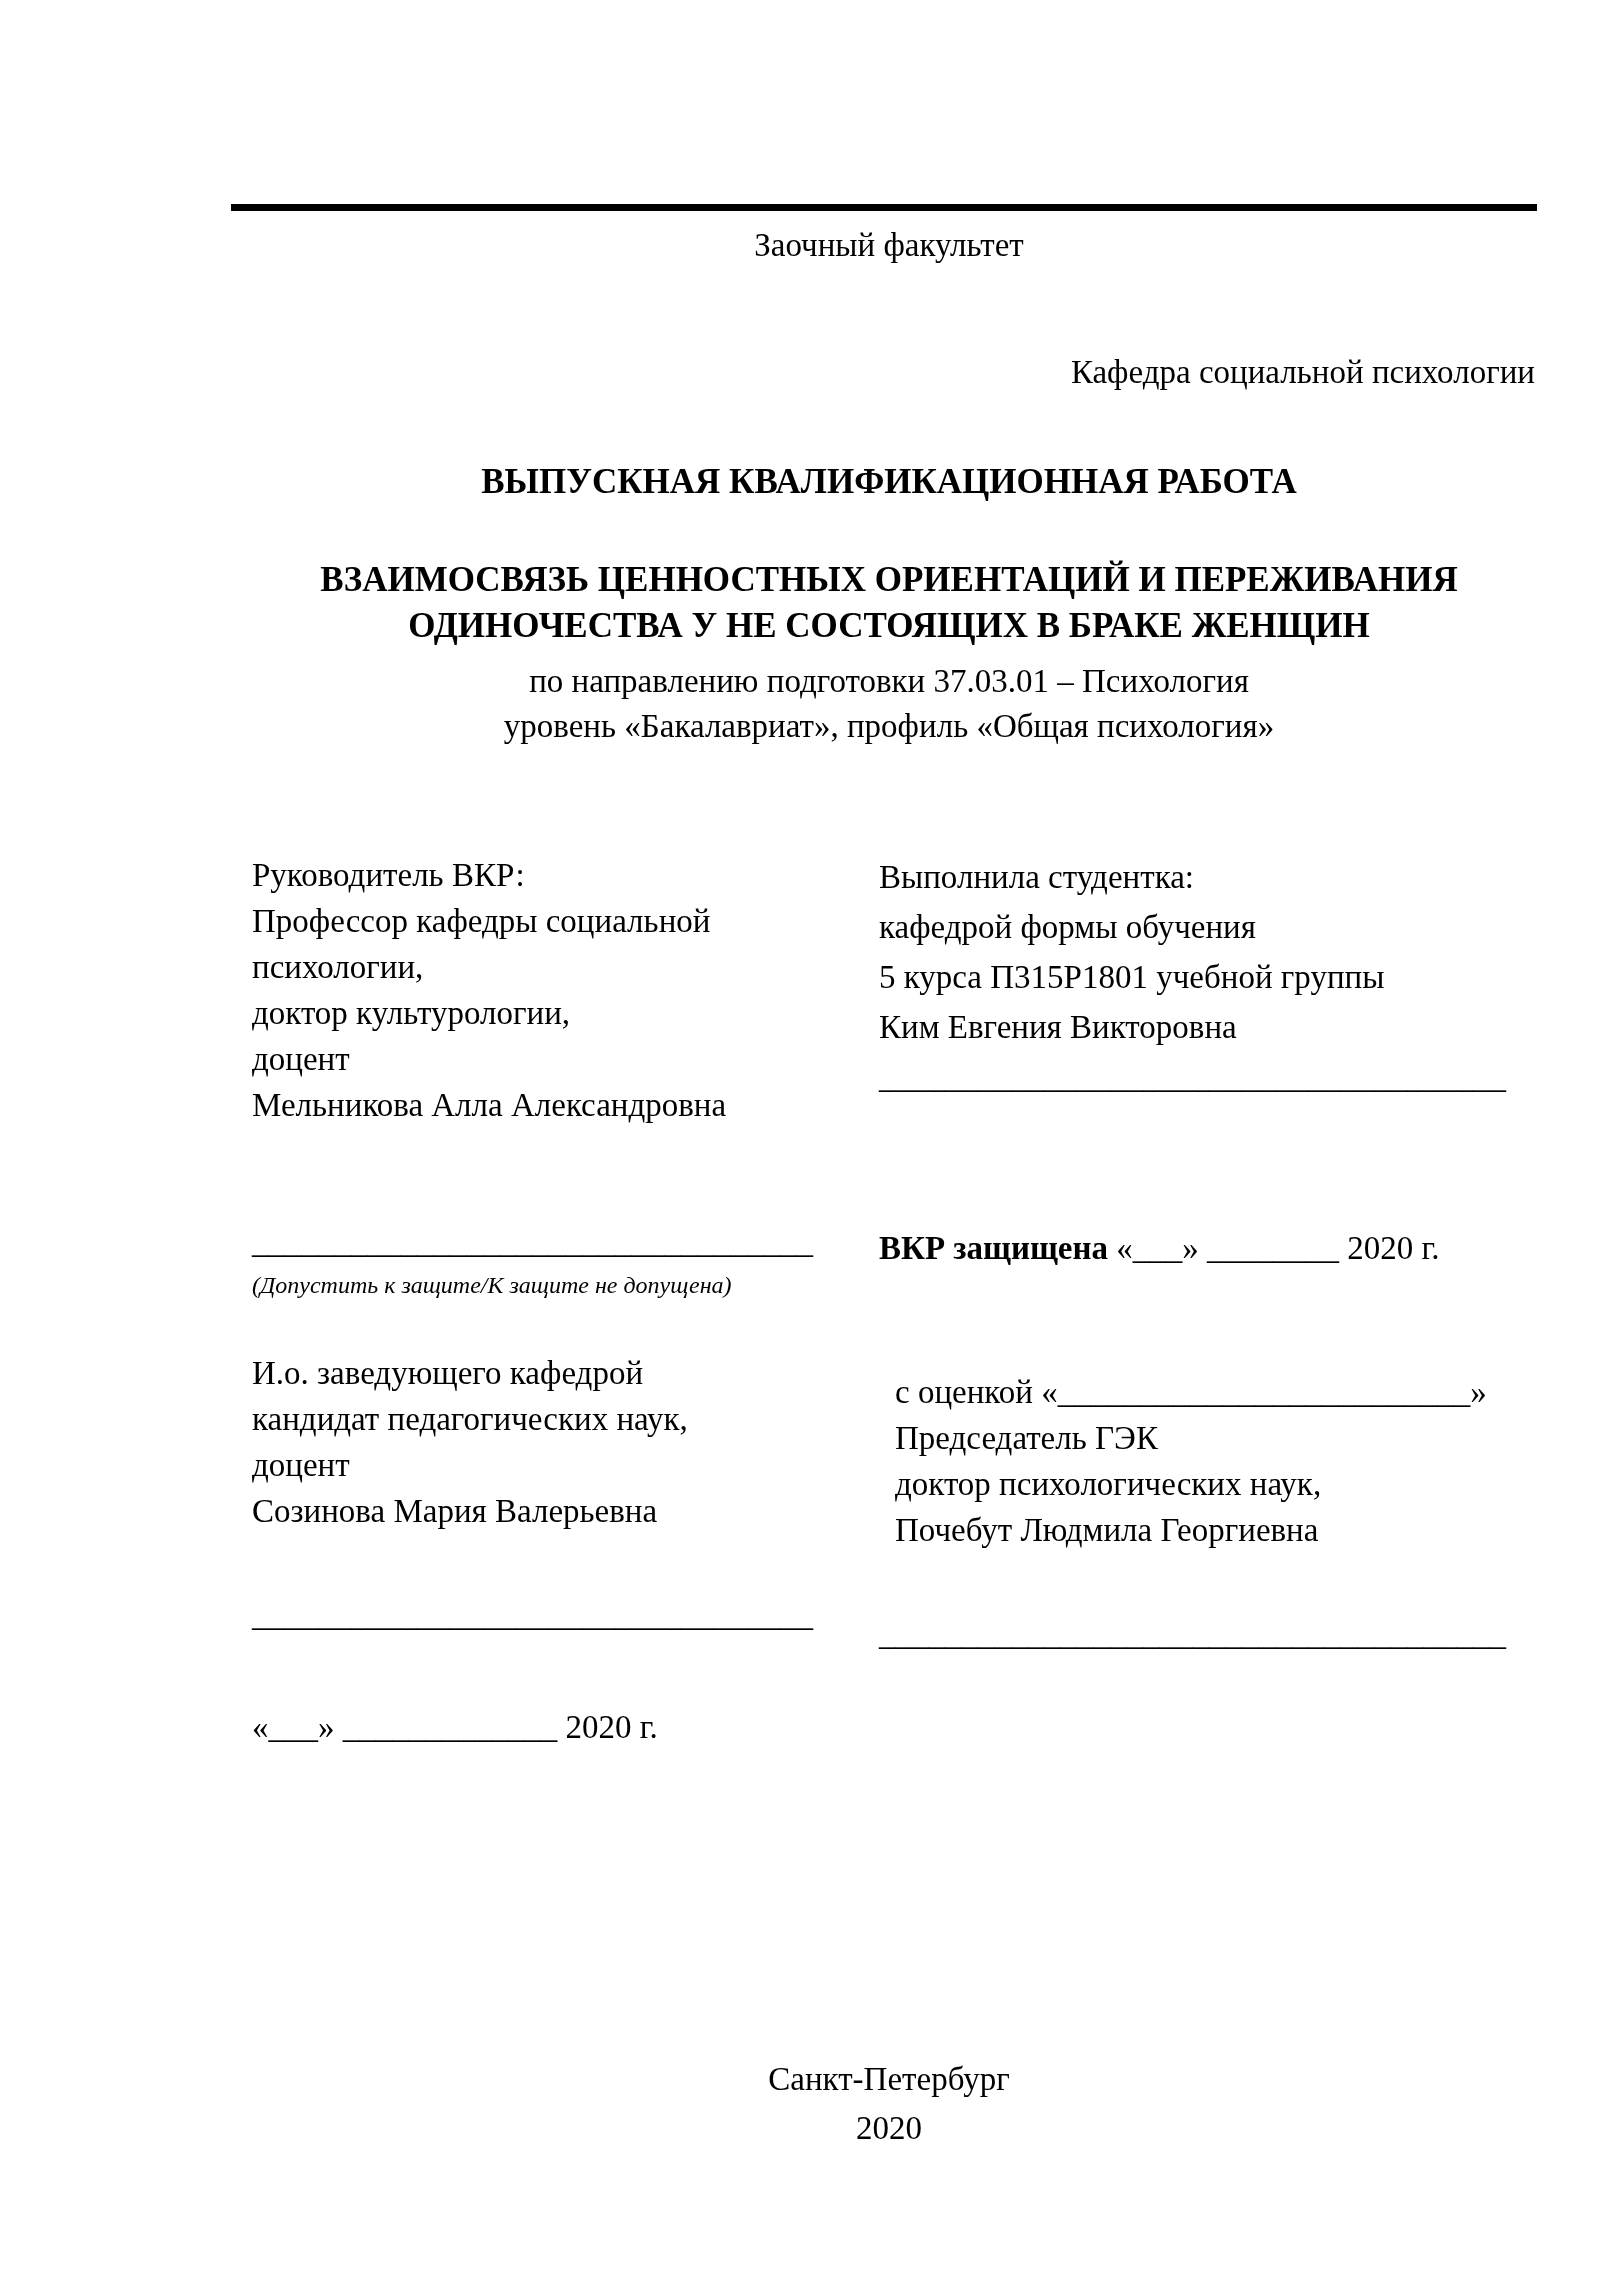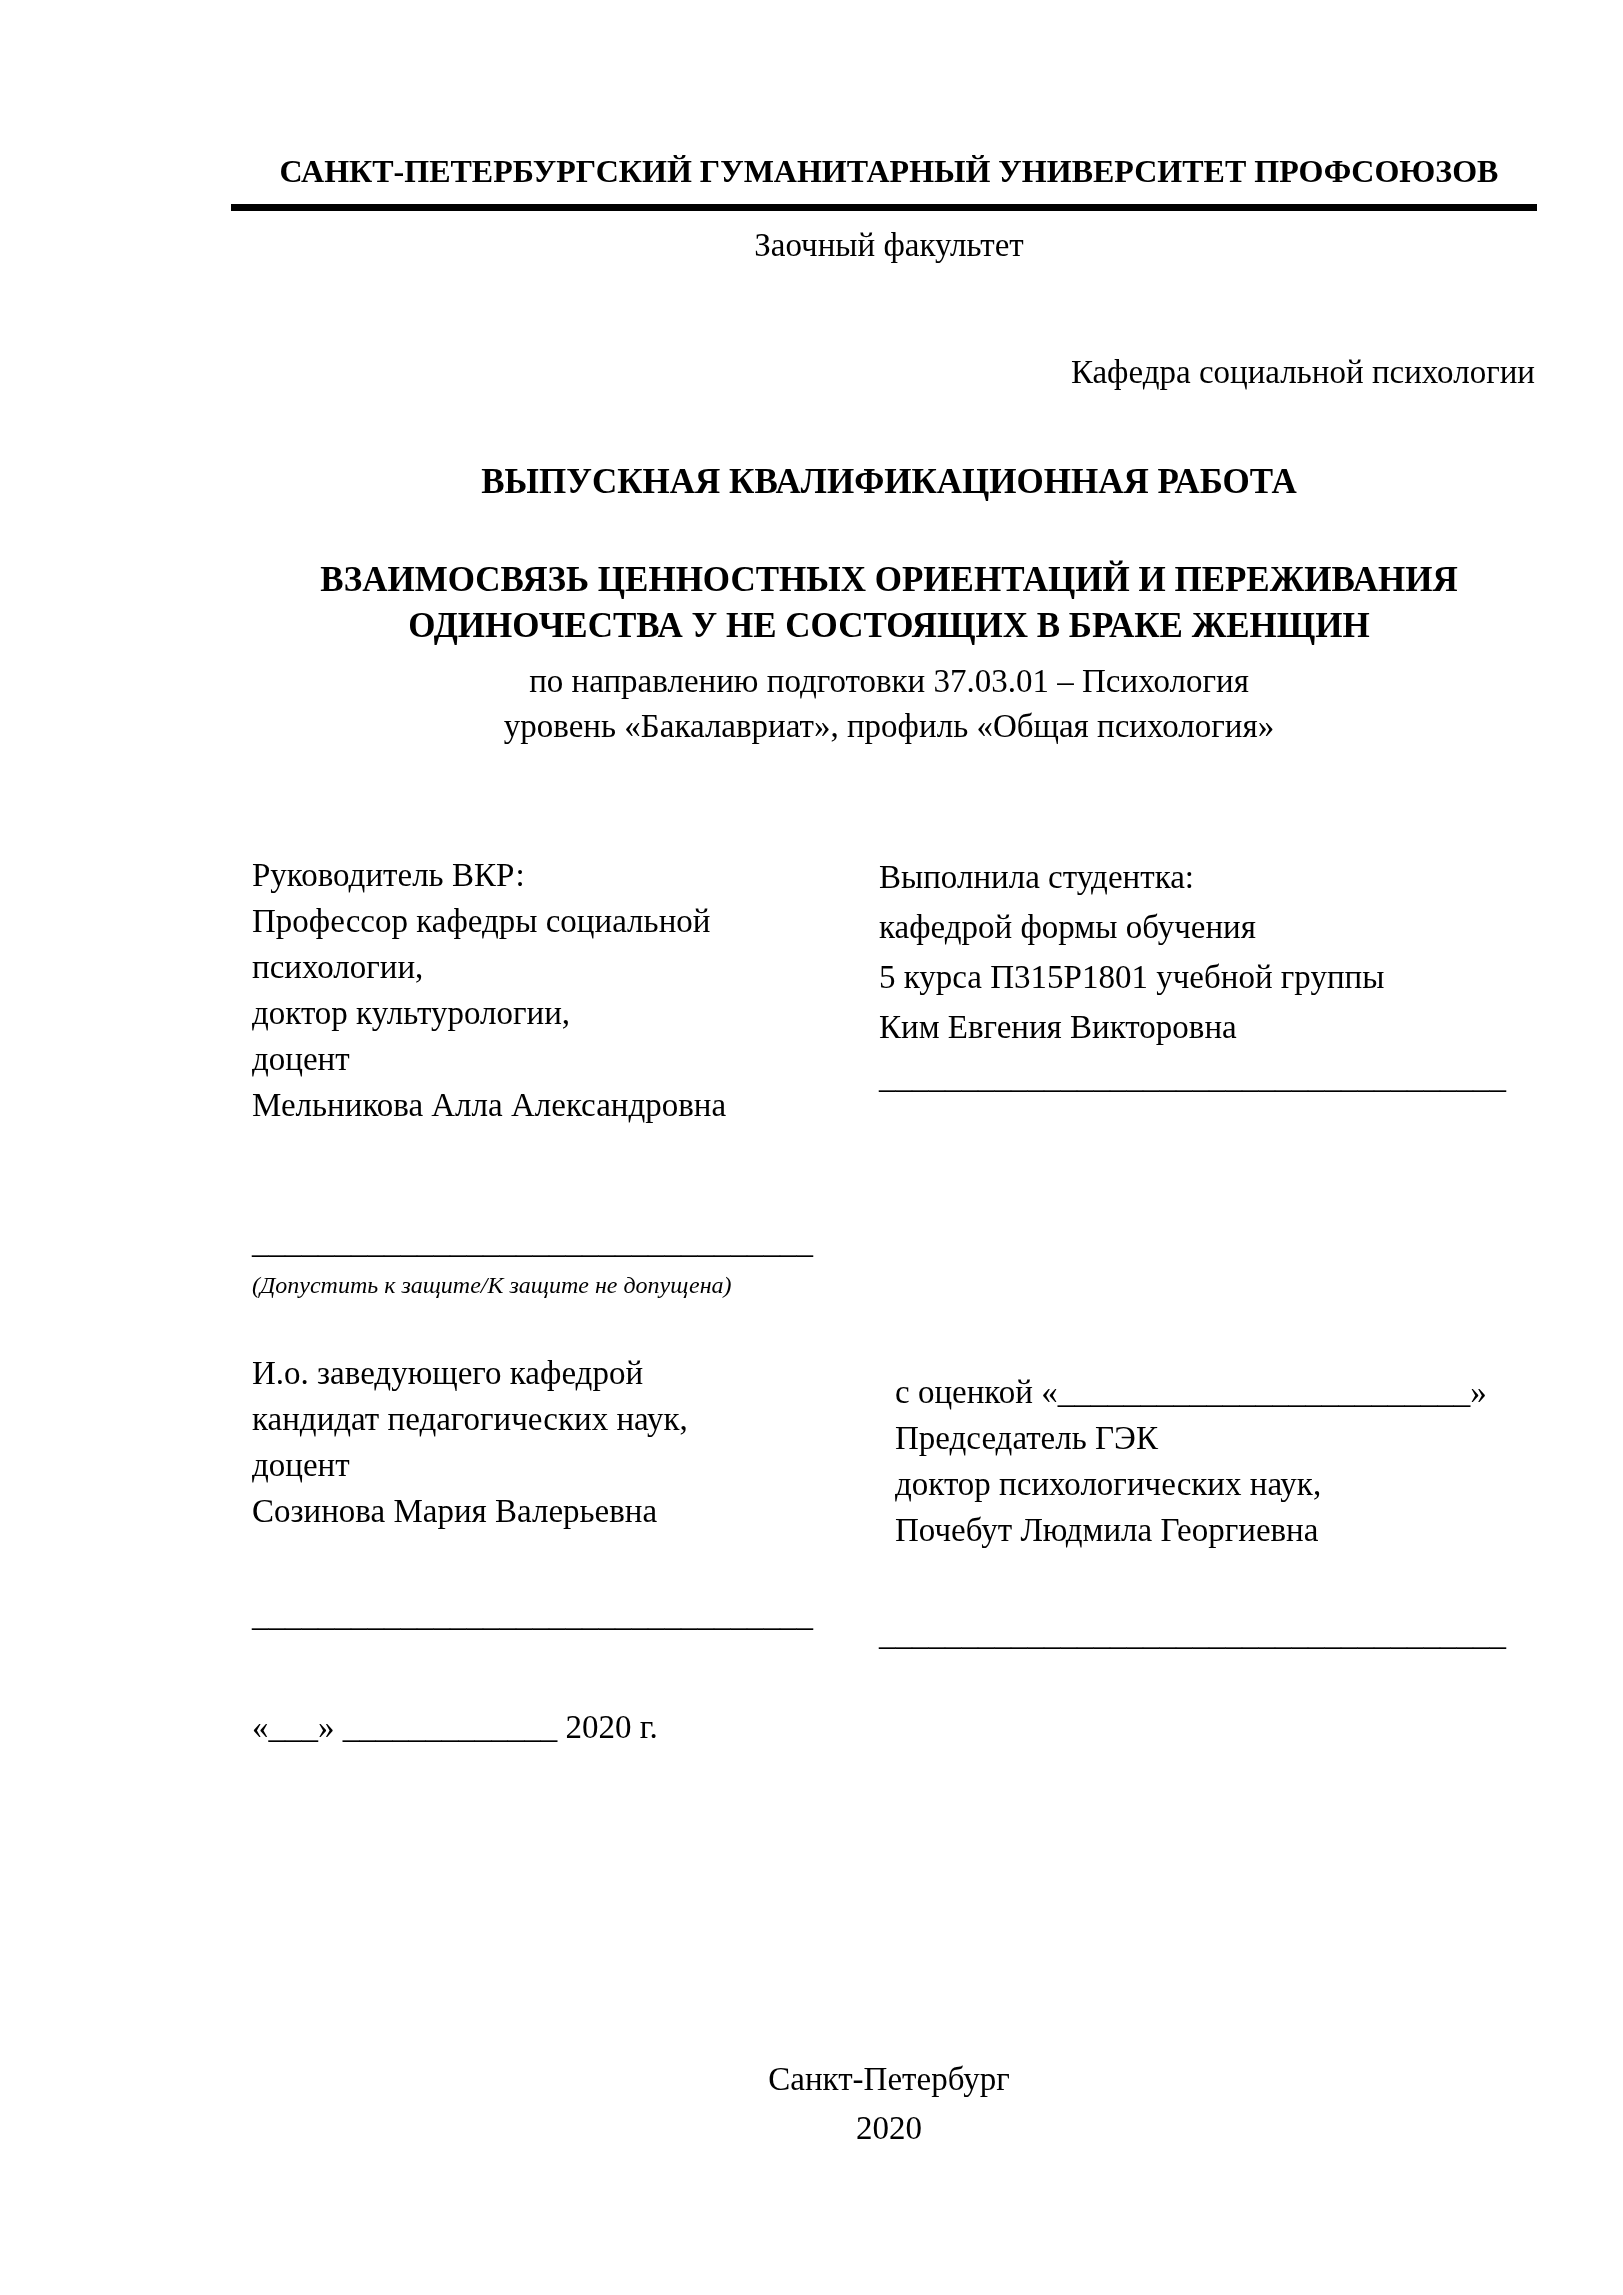--- a/index.html
+++ b/index.html
@@ -24,21 +24,20 @@
   .note-italic { font-style:italic; font-size:24px; line-height:41px; }
   .lh64 { line-height:50px; }
   .bold { font-weight:bold; }
   .line { white-space:nowrap; }
 </style>
 </head>
 <body>
 
 <div class="page">
 
-  <div class="abs content-center org-name" style="top:152px;">САНКТ-ПЕТЕРБУРГСКИЙ ГУМАНИТАРНЫЙ УНИВЕРСИТЕТ ПРОФСОЮЗОВ</div>
 
   <div class="abs rule" style="top:204px; left:231px; width:1306px; height:7px;"></div>
 
   <div class="abs content-center body-text" style="top:222px;">Заочный факультет</div>
 
   <div class="abs content-right body-text" style="top:349px;">Кафедра социальной психологии</div>
 
   <div class="abs content-center heading" style="top:557px;">
     <div class="line">ВЗАИМОСВЯЗЬ ЦЕННОСТНЫХ ОРИЕНТАЦИЙ И ПЕРЕЖИВАНИЯ</div>
     <div class="line">ОДИНОЧЕСТВА У НЕ СОСТОЯЩИХ В БРАКЕ ЖЕНЩИН</div>
@@ -72,20 +71,23 @@
     <div class="line note-italic">(Допустить к защите/К защите не допущена)</div>
   </div>
 
   <div class="abs col-left body-text" style="top:1350px;">
     <div class="line">И.о. заведующего кафедрой</div>
     <div class="line">кандидат педагогических наук,</div>
     <div class="line">доцент</div>
     <div class="line">Созинова Мария Валерьевна</div>
   </div>
 
+  <div class="abs col-right body-text" style="top:1225px;">
+    <span class="bold">ВКР защищена</span><span> «___» ________ 2020 г.</span>
+  </div>
 
   <div class="abs col-right body-text" style="top:1369px;margin-left:16px;">
     <div class="line">с оценкой «_________________________»</div>
     <div class="line">Председатель ГЭК</div>
     <div class="line">доктор психологических наук,</div>
     <div class="line">Почебут Людмила Георгиевна</div>
   </div>
 
   <div class="abs col-left body-text" style="top:1592px;">__________________________________</div>
 

